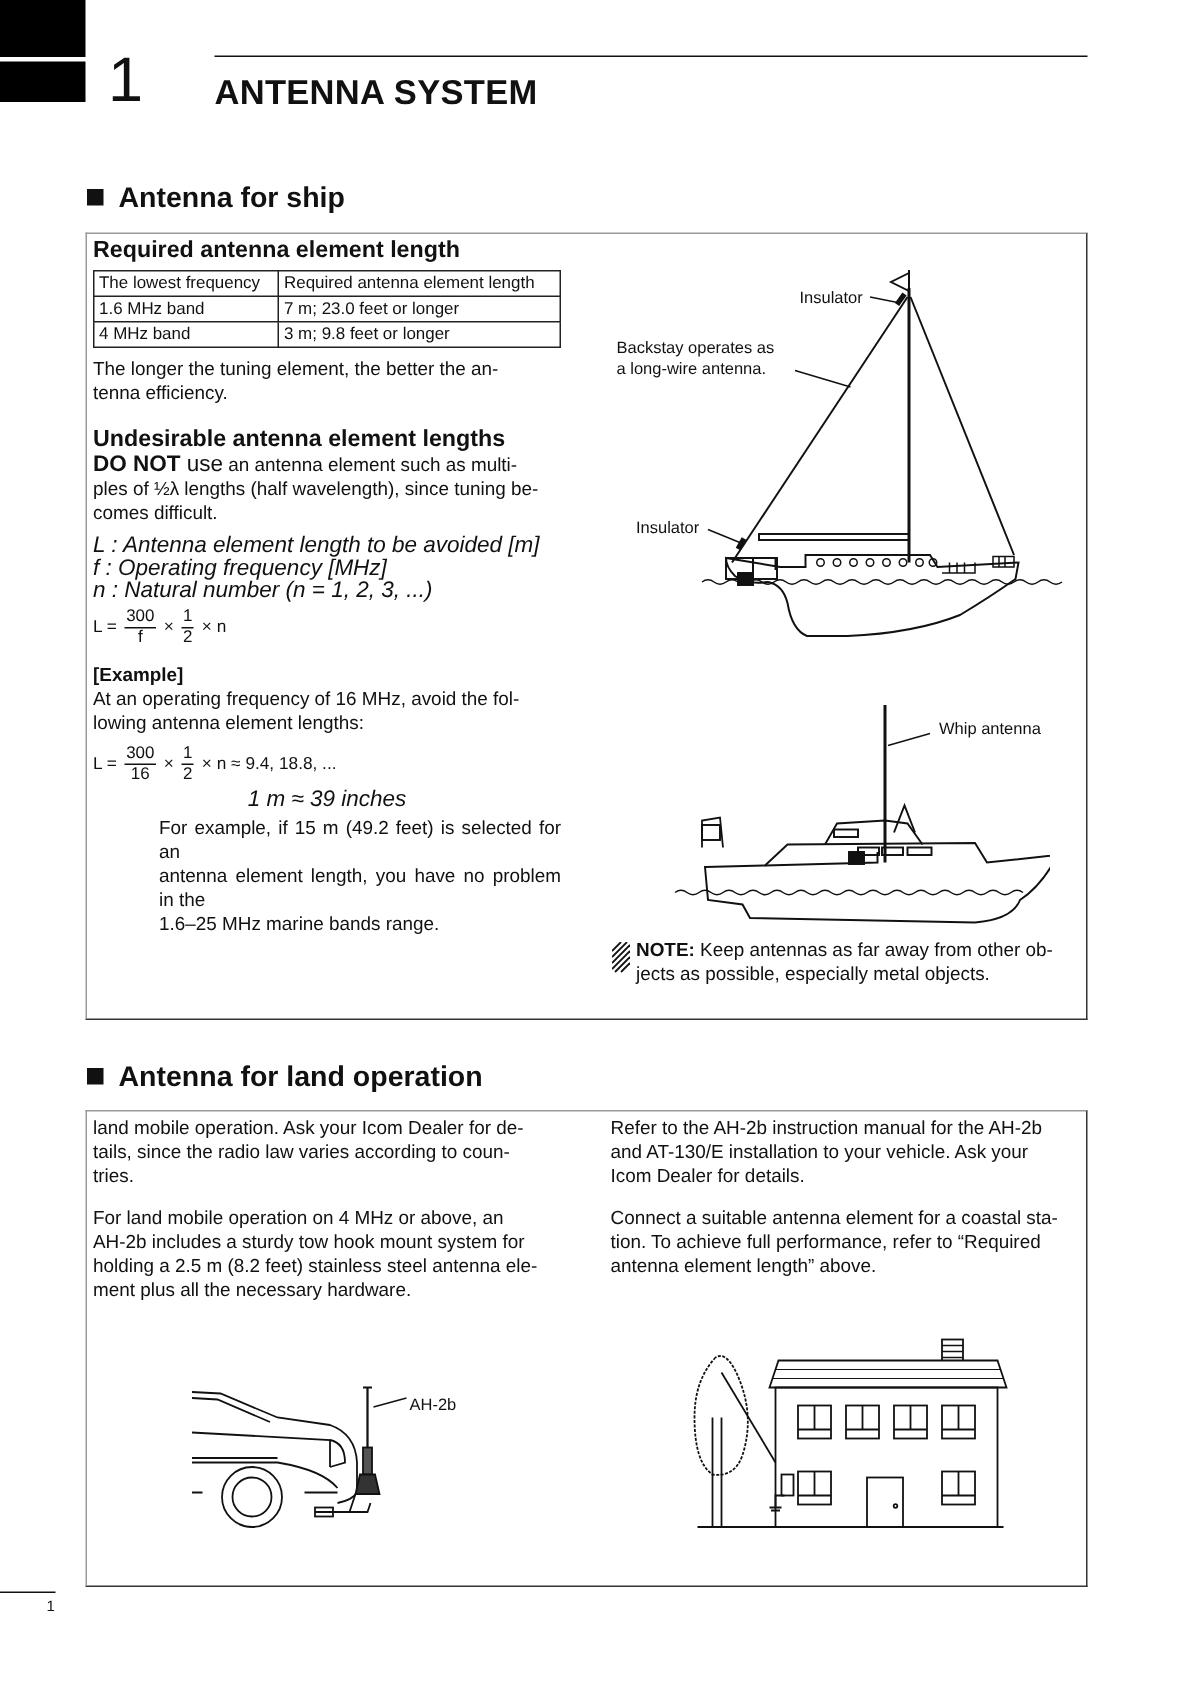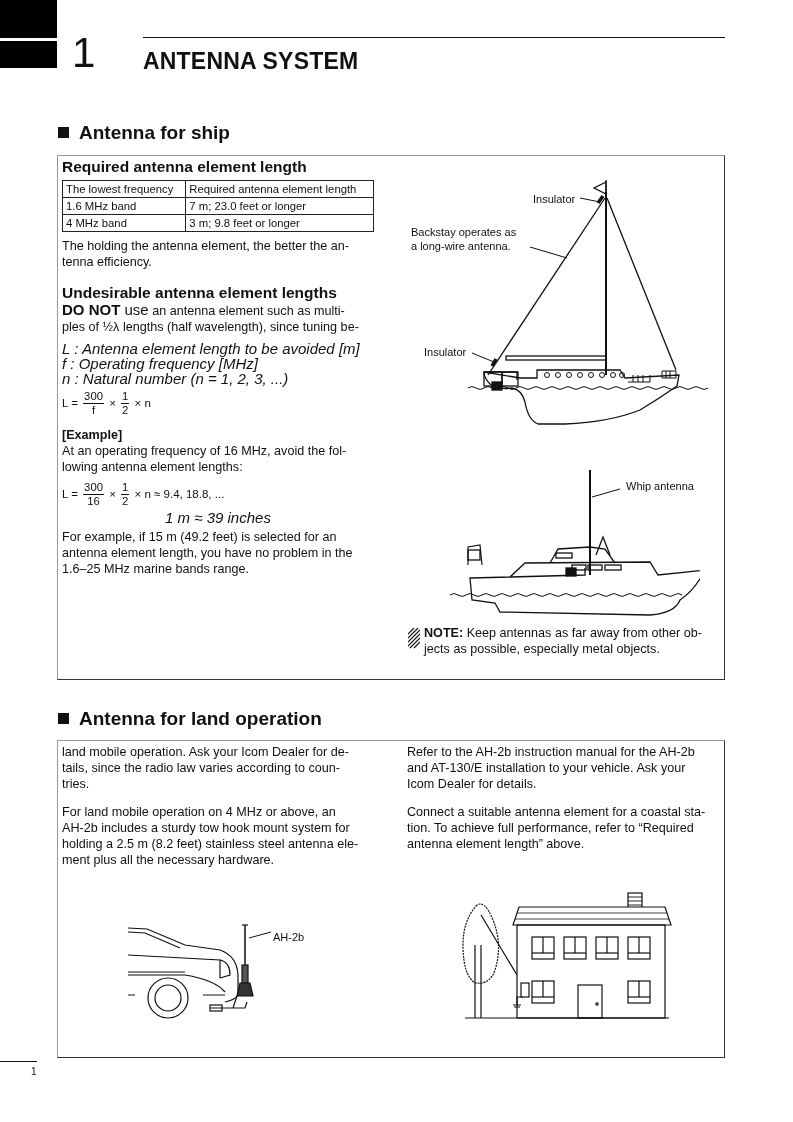--- a/index.html
+++ b/index.html
@@ -66,28 +66,29 @@
       <td>1.6 MHz band</td>
       <td>7 m; 23.0 feet or longer</td>
     </tr>
     <tr>
       <td>4 MHz band</td>
       <td>3 m; 9.8 feet or longer</td>
     </tr>
   </tbody>
     </table>
   <div class="txt" style="margin-top:6px;">
-    <div>The holding the antenna element, the better the an-</div>
+    <div>The longer the tuning element, the better the an-</div>
     <div>tenna efficiency.</div>
   </div>
 
   <div class="sub-head" style="margin-top:14px;">Undesirable antenna element lengths</div>
   <div class="txt">
     <div><b style="font-size:15px;">DO NOT</b><span style="font-size:15px;"> use</span><span> an antenna element such as multi-</span></div>
     <div>ples of ½λ lengths (half wavelength), since tuning be-</div>
+    <div>comes difficult.</div>
   </div>
   <div class="sm" style="margin-top:6px;">
     <div>L : Antenna element length to be avoided [m]</div>
     <div>f  : Operating frequency [MHz]</div>
     <div>n : Natural number (n = 1, 2, 3, ...)</div>
   </div>
   <div class="formula" style="margin-top:4px;">
     <span>L =</span>
     <span class="frac"><span class="num">300</span><span class="den">f</span></span>
     <span>×</span>
@@ -101,21 +102,21 @@
     <div>lowing antenna element lengths:</div>
   </div>
   <div class="formula" style="margin-top:6px;">
     <span>L =</span>
     <span class="frac"><span class="num">300</span><span class="den">16</span></span>
     <span>×</span>
     <span class="frac"><span class="num">1</span><span class="den">2</span></span>
     <span>× n ≈ 9.4, 18.8, ...</span>
   </div>
   <div class="sm" style="margin-top:2px;text-align:center;">1 m  ≈ 39 inches</div>
-  <div class="txt" style="margin-top:4px;">
+  <div class="txt" style="margin-top:4px;margin-left:44px;">
     <div>For example, if 15 m (49.2 feet) is selected for an</div>
     <div>antenna element length, you have no problem in the</div>
     <div>1.6–25 MHz marine bands range.</div>
   </div>
 </div>
 
 <svg class="abs" style="left:400px;top:170px;" width="320" height="270" viewBox="0 0 320 270">
   <g fill="none" stroke="#111" stroke-width="1.3">
 
     <line x1="206" y1="22" x2="206" y2="205" stroke-width="2"></line>

